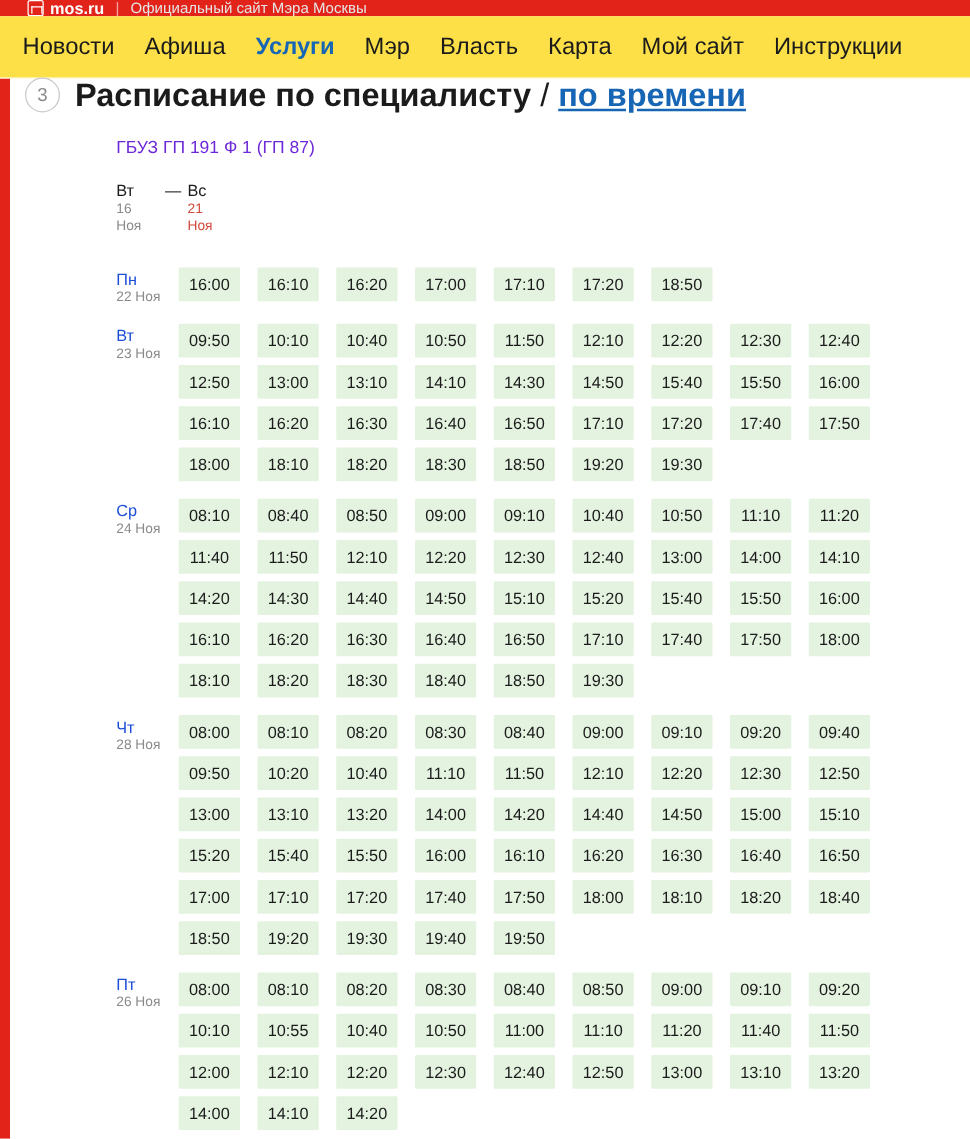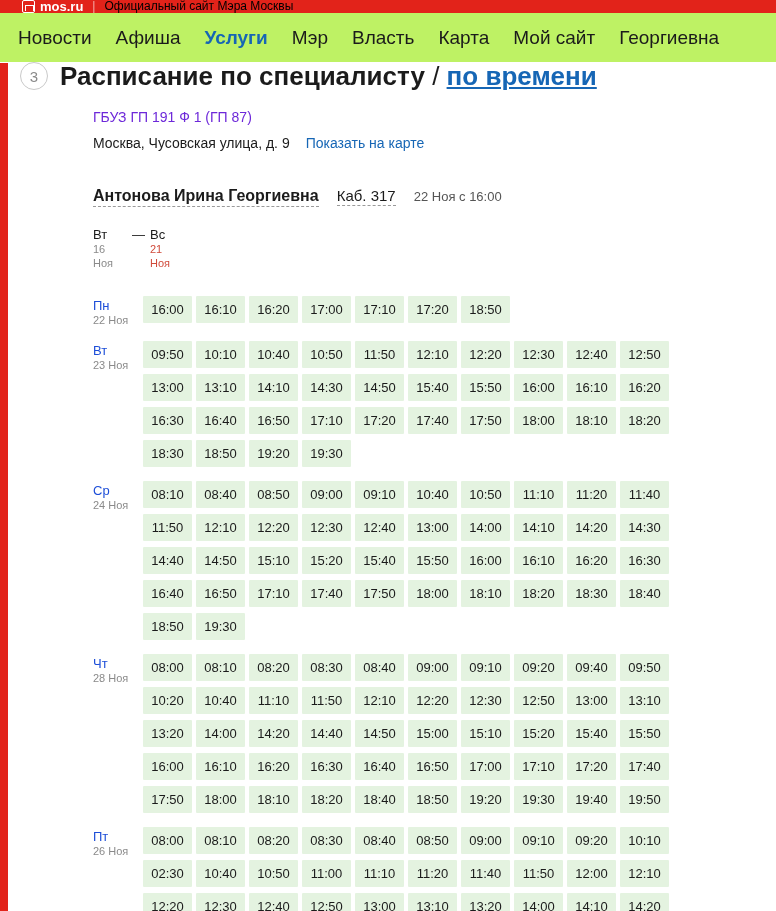--- a/index.html
+++ b/index.html
@@ -49,28 +49,28 @@
     border-left: 1.5px solid #fff;
     border-right: 1.5px solid #fff;
     border-top: 1.5px solid #fff;
   }
   .topbar-sep {
     color: rgba(255,255,255,.6);
     margin: 0 9px;
     font-size: 12px;
   }
   .topbar-text {
-    color: #000000;
+    color: #e5e5e5;
     font-size: 12px;
   }
   
   .mainnav {
     position: absolute; top: 13px; left: 0;
     width: 776px; height: 50px;
-    background: #bef264;
+    background: #fde047;
     display: flex; align-items: center;
     padding-left: 18px;
     gap: 24px;
     border-bottom: 1px solid #ffffff;
   }
   .nav-item {
     font-size: 19px;
     color: #1b1b1b;
     white-space: nowrap;
     cursor: pointer;
@@ -181,21 +181,21 @@
   .day-label .dow {
     font-size: 13px; color: #1d4ed8;
     display: block; line-height: 15px;
   }
   .day-label .date {
     font-size: 11px; color: #8a8a8a;
     display: block; line-height: 14px;
   }
   .slots {
     display: flex; flex-wrap: wrap;
-    gap: 6px 4px;
+    gap: 6px 14px;
     max-width: 560px;
   }
   .slot {
     width: 49px; height: 27px;
     background: #e4f3e0;
     color: #1b1b1b;
     font-size: 13px;
     display: flex; align-items: center; justify-content: center;
     cursor: pointer;
     border-radius: 1px;
@@ -244,49 +244,40 @@
   </div>
 
   <nav class="mainnav">
     <span class="nav-item">Новости</span>
     <span class="nav-item">Афиша</span>
     <span class="nav-item active">Услуги</span>
     <span class="nav-item">Мэр</span>
     <span class="nav-item">Власть</span>
     <span class="nav-item">Карта</span>
     <span class="nav-item">Мой сайт</span>
-    <span class="nav-item">Георгиевна</span>
+    <span class="nav-item">Инструкции</span>
   </nav>
 
   <div class="left-rail"></div>
 
   <div class="content">
 
     <div class="title-row">
       <span class="step-circle">3</span>
       <span class="page-title">
         <span>Расписание по специалисту</span>
         <span class="slash">/</span>
         <span class="title-link">по времени</span>
       </span>
     </div>
 
     <div class="clinic-block">
       <div class="clinic-name">ГБУЗ ГП 191 Ф 1 (ГП 87)</div>
-      <div class="clinic-addr-row">
-        <span>Москва, Чусовская улица, д. 9</span>
-        <span class="map-link">Показать на карте</span>
-      </div>
     </div>
 
-    <div class="doctor-row">
-      <span class="doctor-name">Антонова Ирина Георгиевна</span>
-      <span class="doctor-room">Каб. 317</span>
-      <span class="doctor-from">22 Ноя с 16:00</span>
-    </div>
 
     <div class="schedule">
 
       <div class="range-row">
         <span class="range-from">
           <span class="dow">Вт</span>
           <span class="date">16 Ноя</span>
         </span>
         <span class="range-dash">—</span>
         <span class="range-to">
@@ -472,21 +463,21 @@
               <div class="slot">08:00</div>
               <div class="slot">08:10</div>
               <div class="slot">08:20</div>
               <div class="slot">08:30</div>
               <div class="slot">08:40</div>
               <div class="slot">08:50</div>
               <div class="slot">09:00</div>
               <div class="slot">09:10</div>
               <div class="slot">09:20</div>
               <div class="slot">10:10</div>
-              <div class="slot">02:30</div>
+              <div class="slot">10:55</div>
               <div class="slot">10:40</div>
               <div class="slot">10:50</div>
               <div class="slot">11:00</div>
               <div class="slot">11:10</div>
               <div class="slot">11:20</div>
               <div class="slot">11:40</div>
               <div class="slot">11:50</div>
               <div class="slot">12:00</div>
               <div class="slot">12:10</div>
               <div class="slot">12:20</div>

